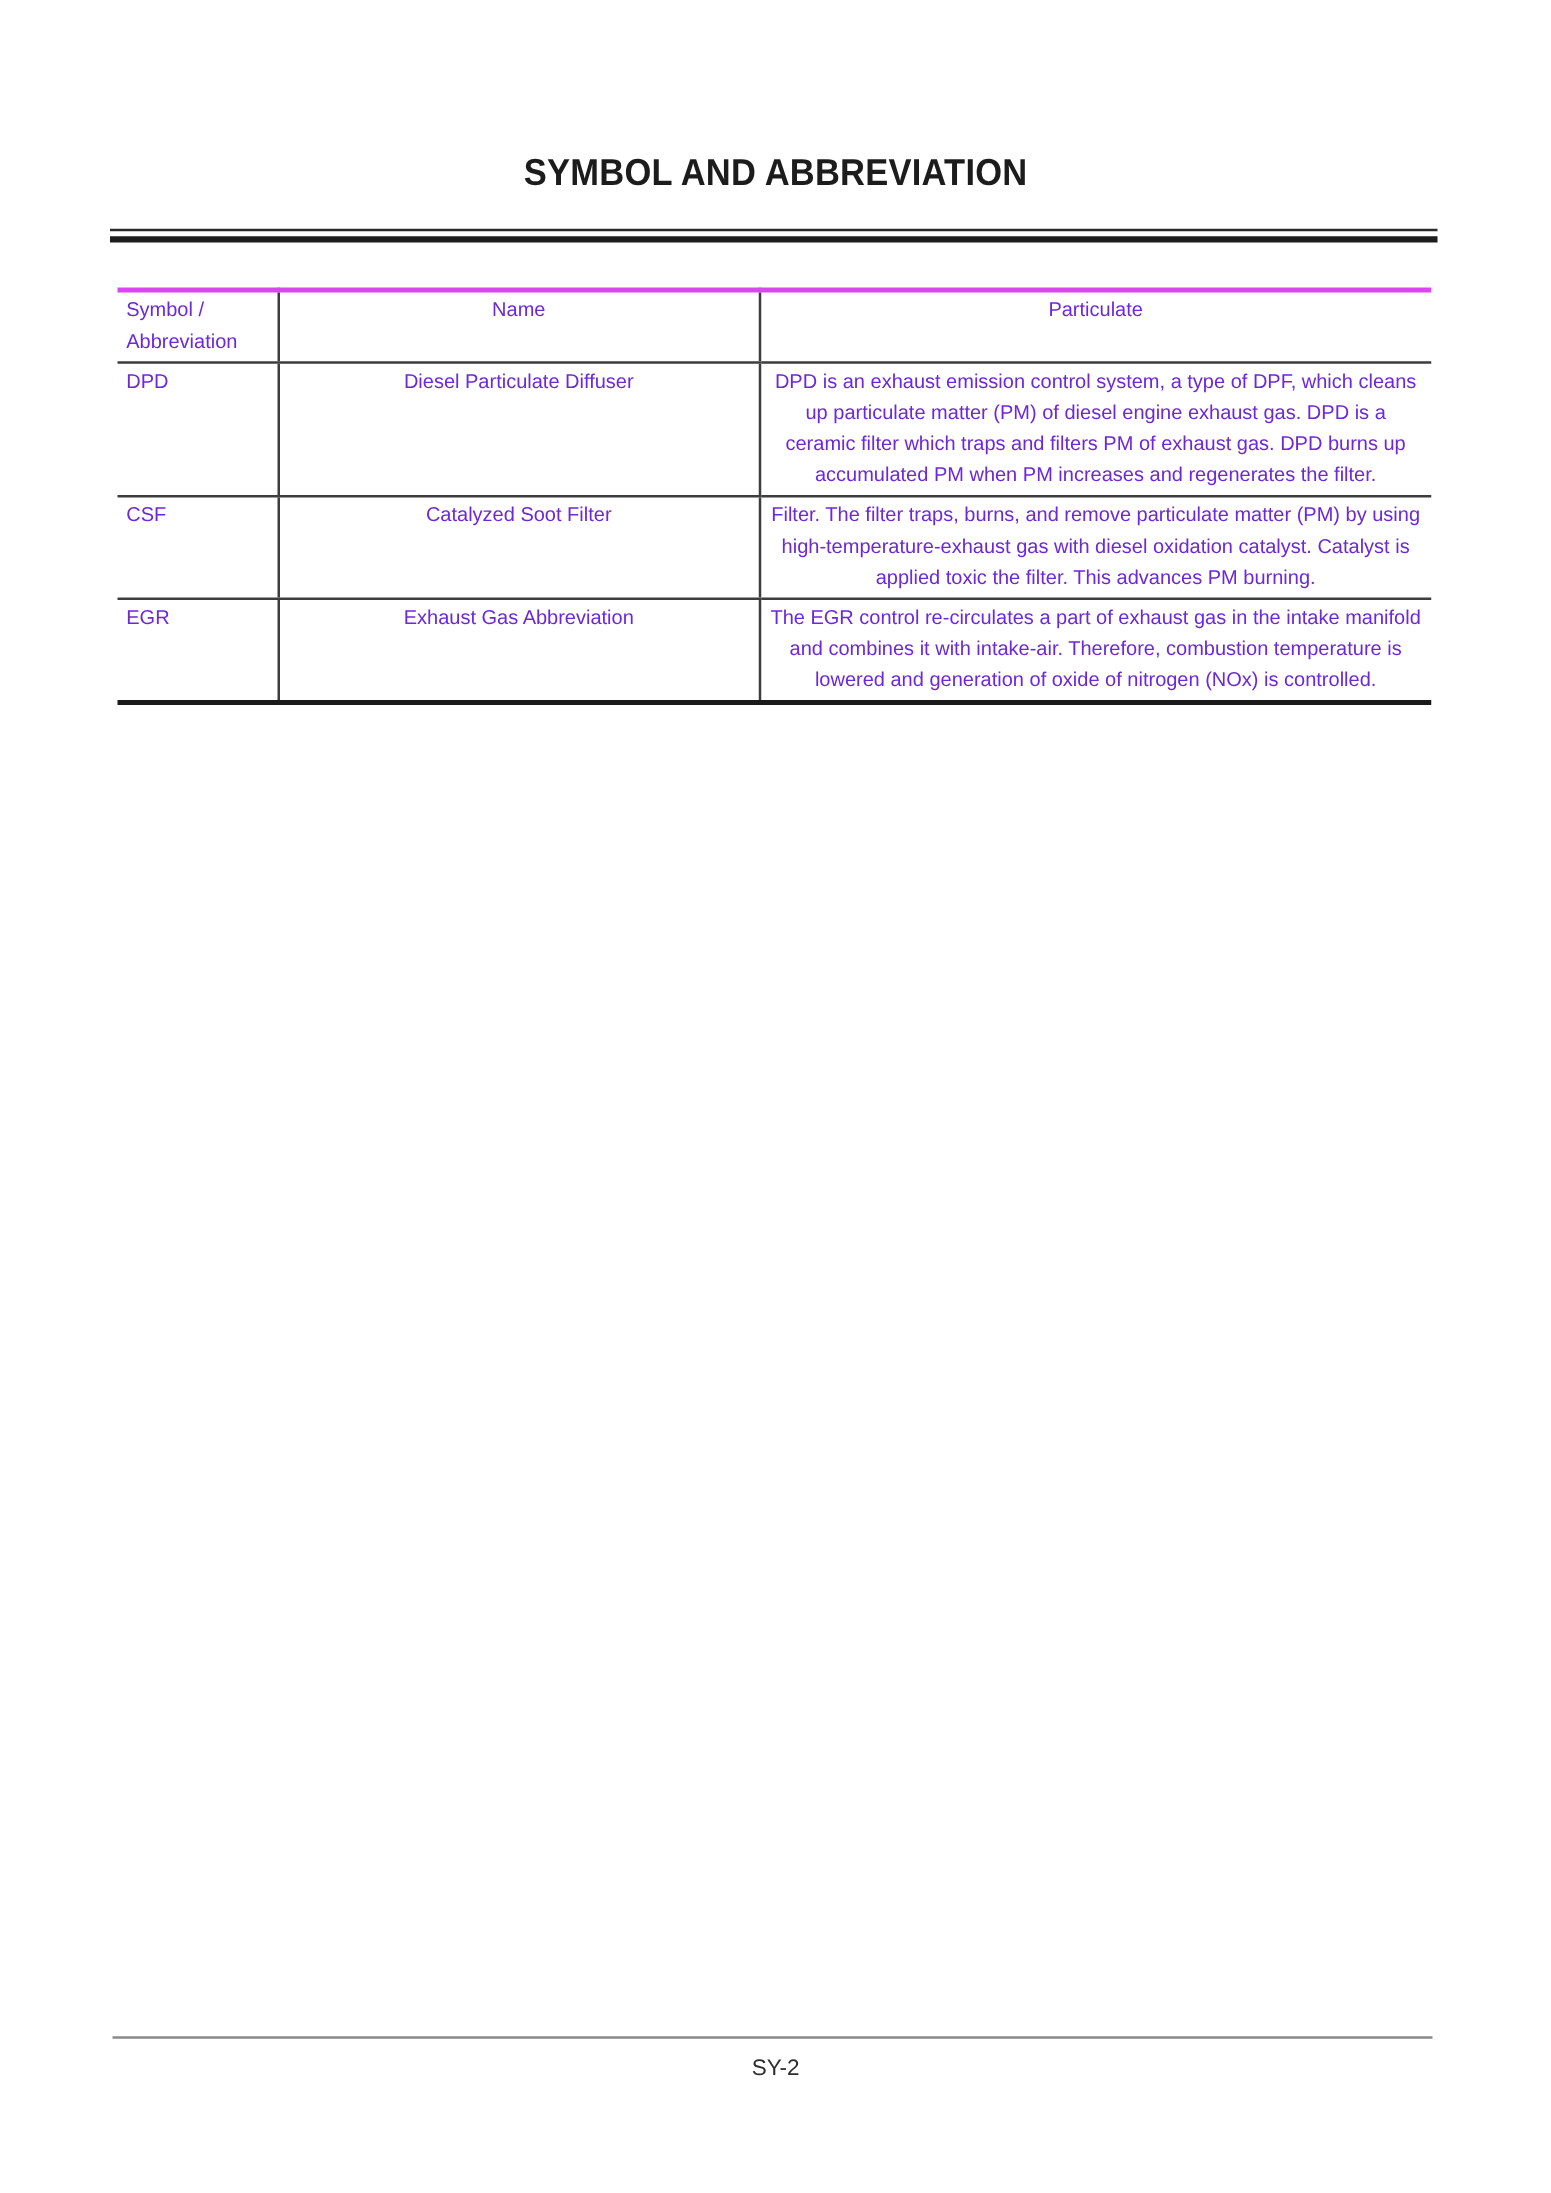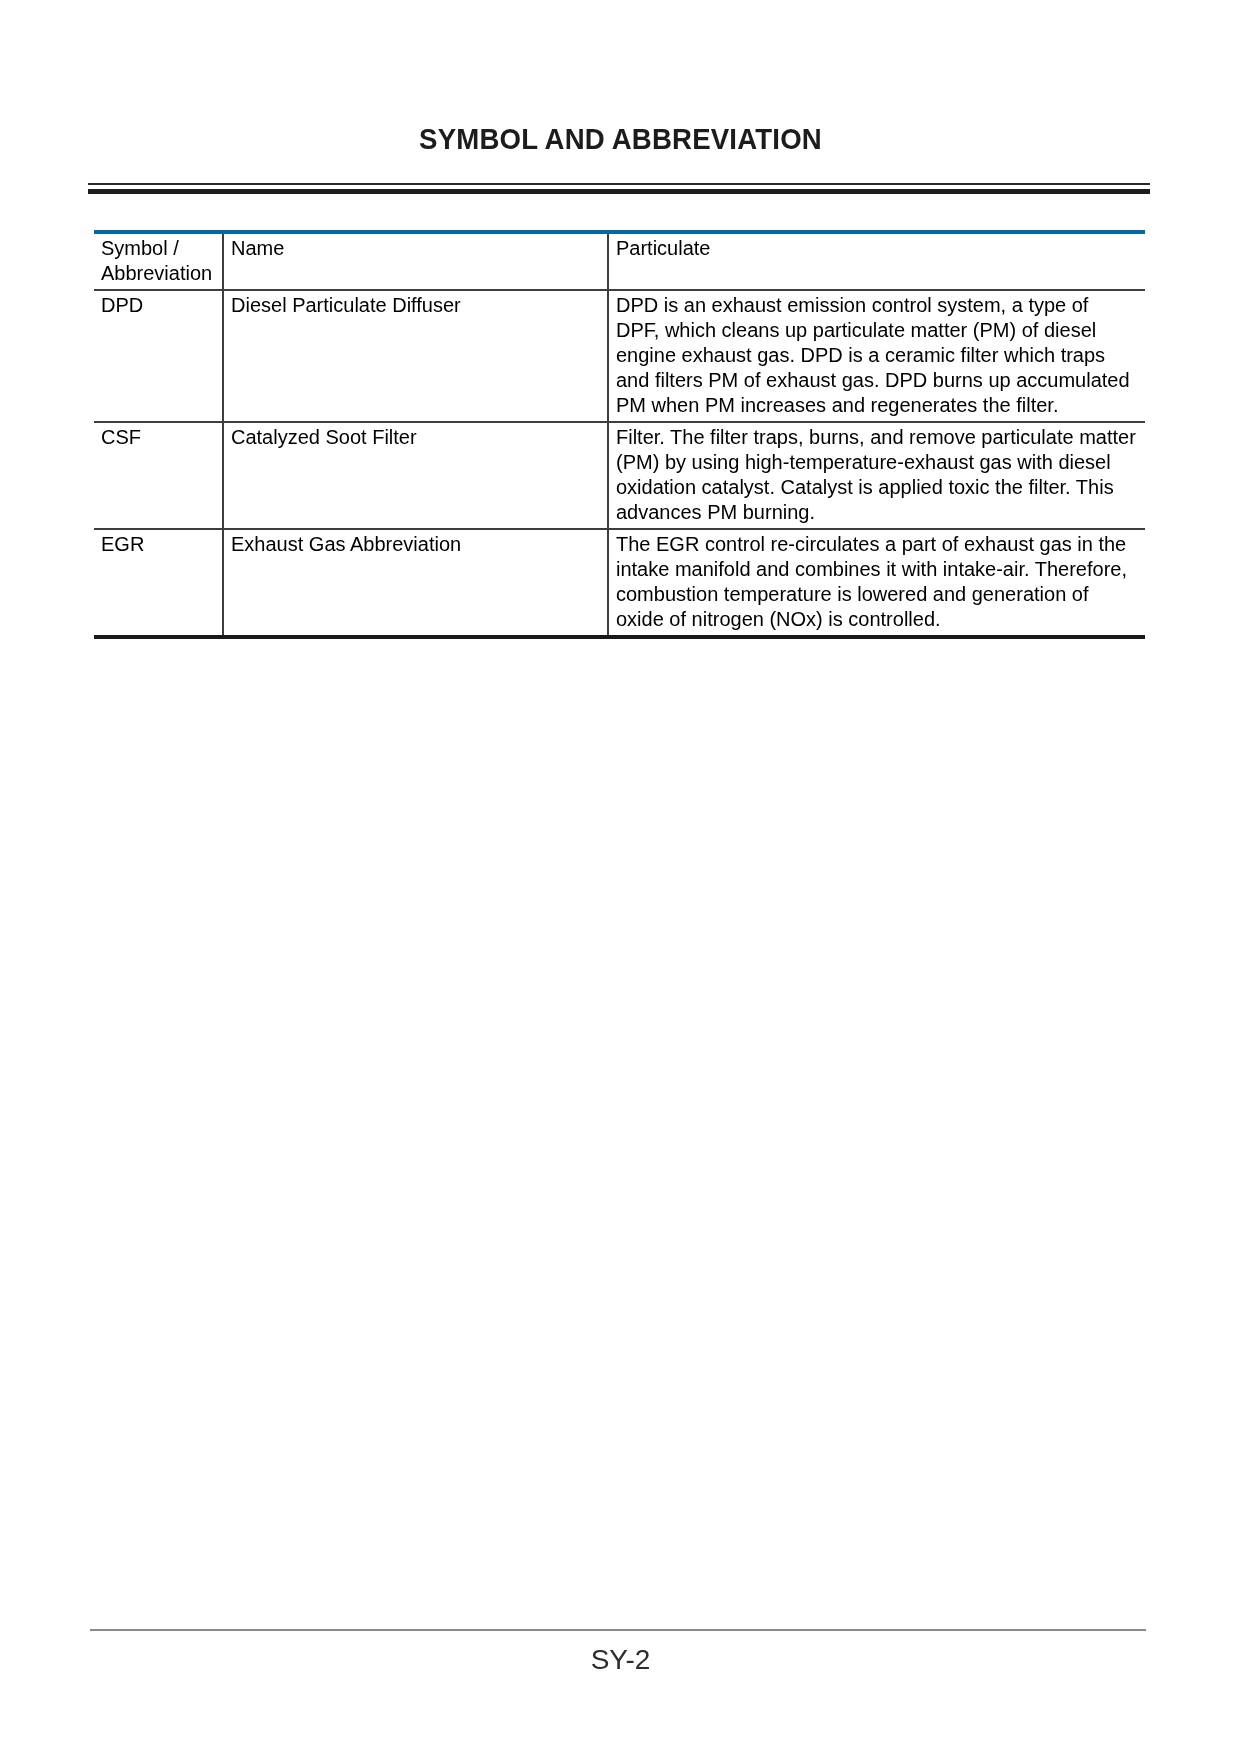--- a/index.html
+++ b/index.html
@@ -44,54 +44,54 @@
     border-bottom: 5px solid #1d1d1d;
     background: #ffffff;
   }
   table.abbr-table {
     position: absolute;
     top: 230px;
     left: 94px;
     width: 1051px;
     border-collapse: collapse;
     table-layout: fixed;
-    font-size: 20px;
+    font-size: 16px;
     line-height: 25px;
-    color: #000000;
-    border-top: 4px solid #0369a1;
+    color: #6d28d9;
+    border-top: 4px solid #d946ef;
     border-bottom: 4px solid #1a1a1a;
   }
   .abbr-table col.col-symbol      { width: 129px; }
   .abbr-table col.col-name        { width: 385px; }
   .abbr-table col.col-explanation { width: 537px; }
   .abbr-table th, .abbr-table td {
     vertical-align: top;
     text-align: left;
     font-weight: normal;
     padding: 2px 8px 3px 7px;
     word-wrap: break-word;
   }
   .abbr-table thead th { border-bottom: 2px solid #3d3d3d; }
   .abbr-table tbody td { border-bottom: 2px solid #3d3d3d; }
-  .abbr-table th + th, .abbr-table td + td { border-left: 2px solid #3d3d3d; }
+  .abbr-table th + th, .abbr-table td + td { border-left: 2px solid #3d3d3d; text-align: center; }
   .footer-rule {
     position: absolute;
     top: 1629px;
     left: 90px;
     width: 1056px;
     height: 0;
     border-top: 2px solid #8a8a8a;
   }
   .footer {
     position: absolute;
     top: 1644px;
     left: 0;
     width: 100%;
     text-align: center;
-    font-size: 28px;
+    font-size: 18px;
     color: #2d2d2d;
   }
 </style>
 </head>
 <body>
 
 <div class="page">
 
   <h1 class="title">SYMBOL AND ABBREVIATION</h1>
 

